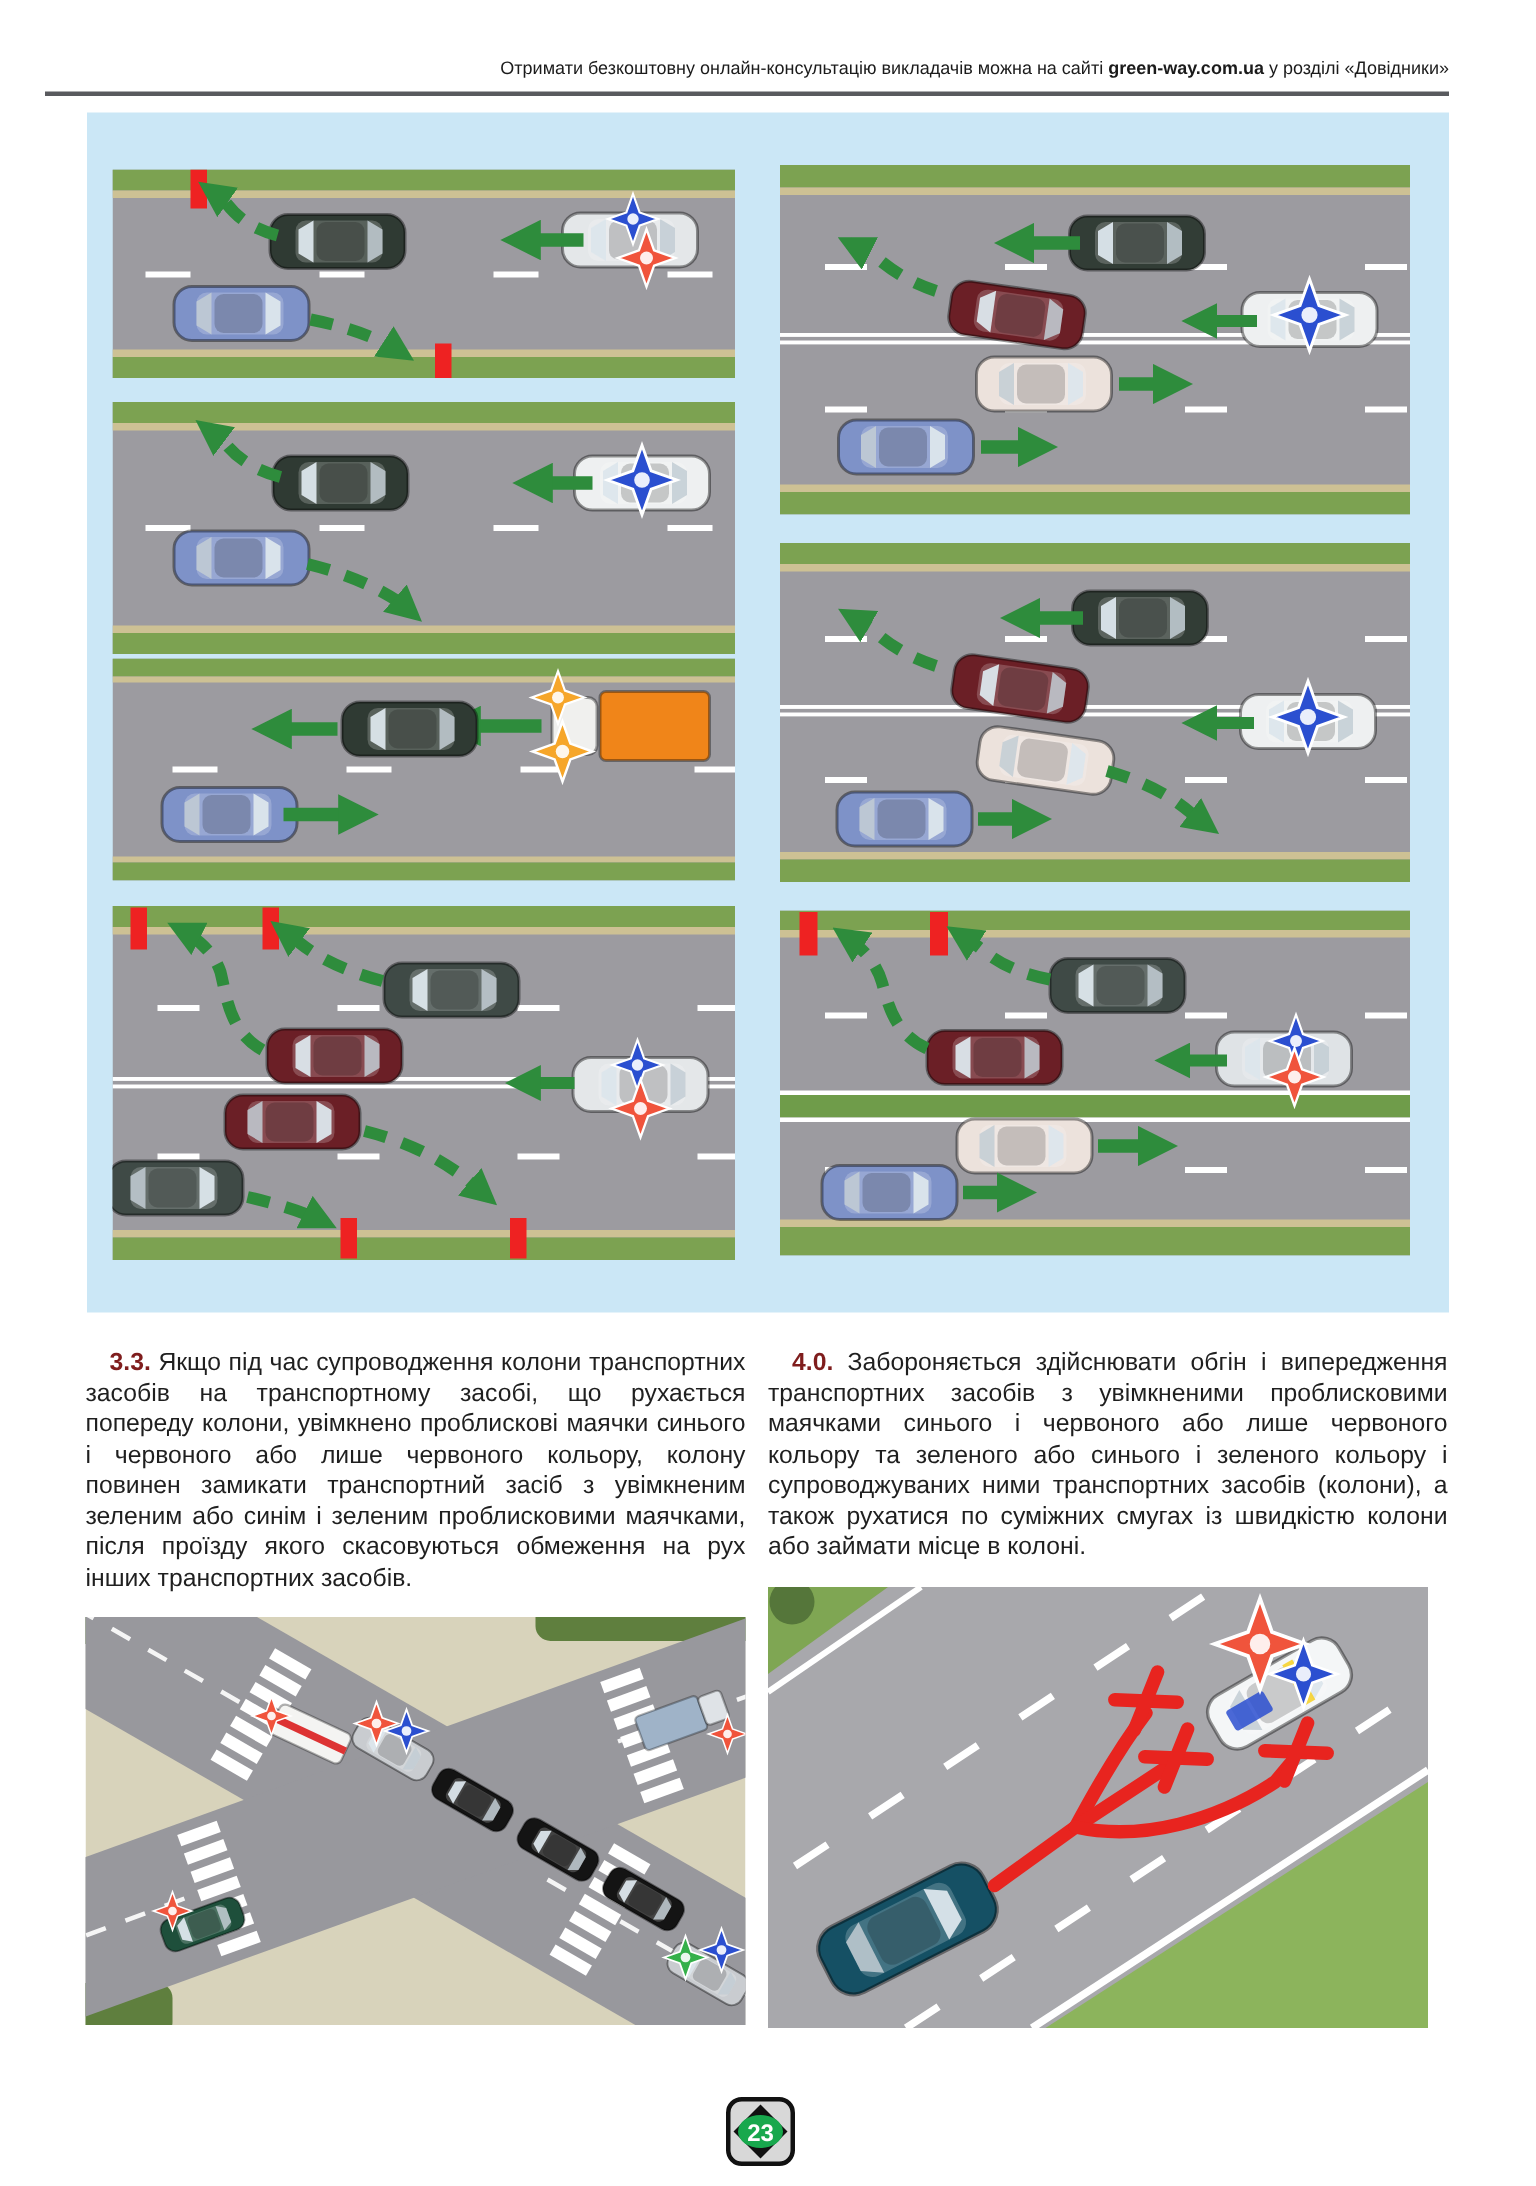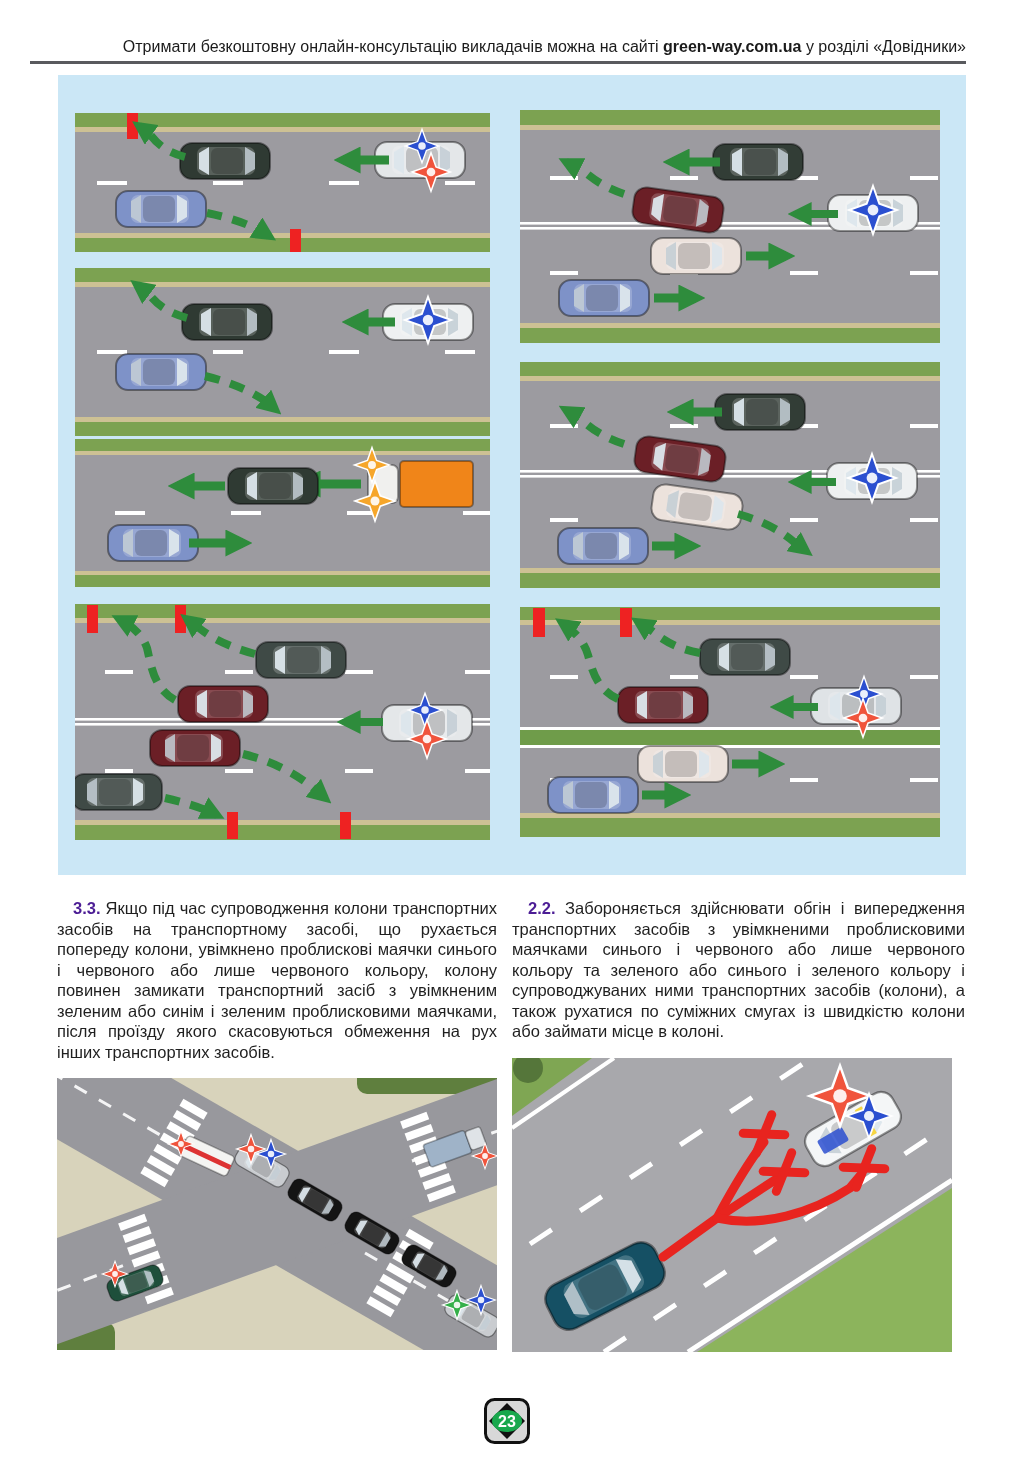--- a/index.html
+++ b/index.html
@@ -1,28 +1,28 @@
 <!DOCTYPE html>
 <html lang="uk"><head>
 <meta charset="utf-8">
 <style>
   html,body{margin:0;padding:0;background:#ffffff;}
   body{font-family:"Liberation Sans", sans-serif;}
   .page{position:relative;width:1024px;height:1457px;background:#fff;overflow:hidden;margin:0 auto;}
   .header-text{position:absolute;top:38px;left:30px;width:936px;text-align:right;
-    font-size:16px;color:#1b1b1b;white-space:nowrap;}
+    font-size:12px;color:#1b1b1b;white-space:nowrap;}
   .header-text .site{font-weight:bold;}
   .rule{position:absolute;top:61px;left:30px;width:936px;height:3px;background:#595a5e;}
   .panel{position:absolute;left:58px;top:75px;width:908px;height:800px;background:#cbe7f6;}
   .fig{position:absolute;line-height:0;}
   .fig svg{display:block;}
   .col{position:absolute;width:440px;font-size:16.5px;line-height:20.5px;color:#1f1f1f;
     text-align:justify;}
   .col p{margin:0;text-indent:16px;}
-  .num{color:#4c1d95;font-weight:bold;}
+  .num{color:#7f1d1d;font-weight:bold;}
   .illu{position:absolute;line-height:0;}
   .badge{position:absolute;left:484px;top:1398px;line-height:0;}
 </style>
 </head>
 <body>
 
 <div class="page">
 
   <svg width="0" height="0" style="position:absolute" aria-hidden="true">
     <defs>
@@ -226,21 +226,21 @@
         <line x1="122" y1="188" x2="162" y2="188" stroke="#2e8c3c" stroke-width="9" marker-end="url(#ah)"></line>
       </svg>
     </div>
   </div>
 
   <div class="col" style="left:57px;top:898px">
     <p><span class="num">3.3.</span>
       <span>Якщо під час супроводження колони транспортних засобів на транспортному засобі, що рухається попереду колони, увімкнено проблискові маячки синього і червоного або лише червоного кольору, колону повинен замикати транспортний засіб з увімкненим зеленим або синім і зеленим проблисковими маячками, після проїзду якого скасовуються обмеження на рух інших транспортних засобів.</span></p>
   </div>
   <div class="col" style="left:512px;top:898px;width:453px">
-    <p><span class="num">2.2.</span>
+    <p><span class="num">4.0.</span>
       <span>Забороняється здійснювати обгін і випередження транспортних засобів з увімкненими проблисковими маячками синього і червоного або лише червоного кольору та зеленого або синього і зеленого кольору і супроводжуваних ними транспортних засобів (колони), а також рухатися по суміжних смугах із швидкістю колони або займати місце в колоні.</span></p>
   </div>
 
   <div class="illu" style="left:57px;top:1078px">
     <svg viewBox="0 0 440 272" width="440" height="272">
       <rect width="440" height="272" fill="#d8d3bb"></rect>
       <rect x="-10" y="-8" width="70" height="26" rx="10" fill="#5f7f3e"></rect>
       <rect x="300" y="-10" width="150" height="26" rx="10" fill="#5f7f3e"></rect>
       <rect x="-14" y="244" width="72" height="36" rx="10" fill="#5f7f3e"></rect>
       <polygon points="-58,28 -4,-68 518,232 464,328" fill="#98989d"></polygon>

